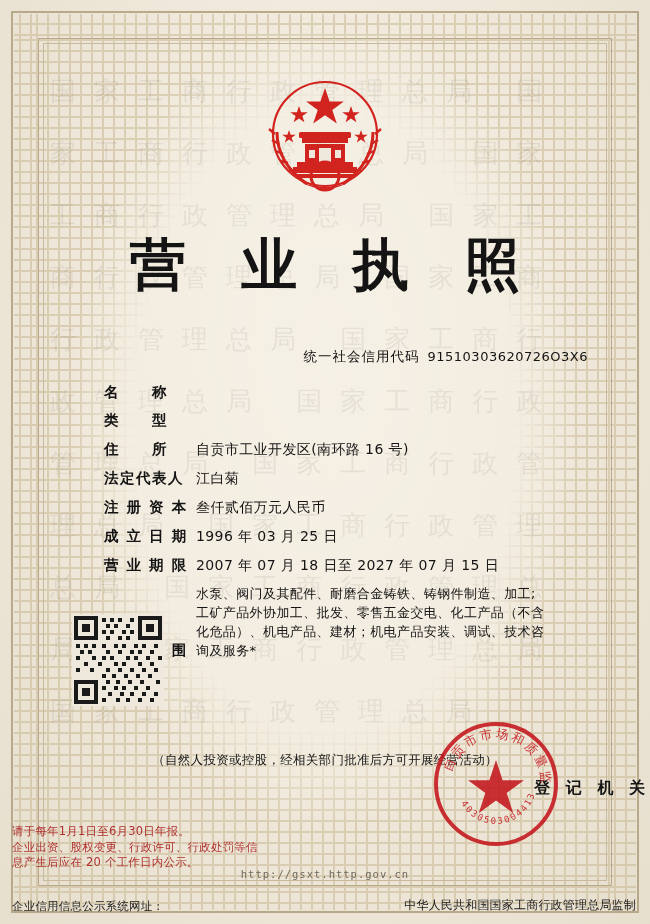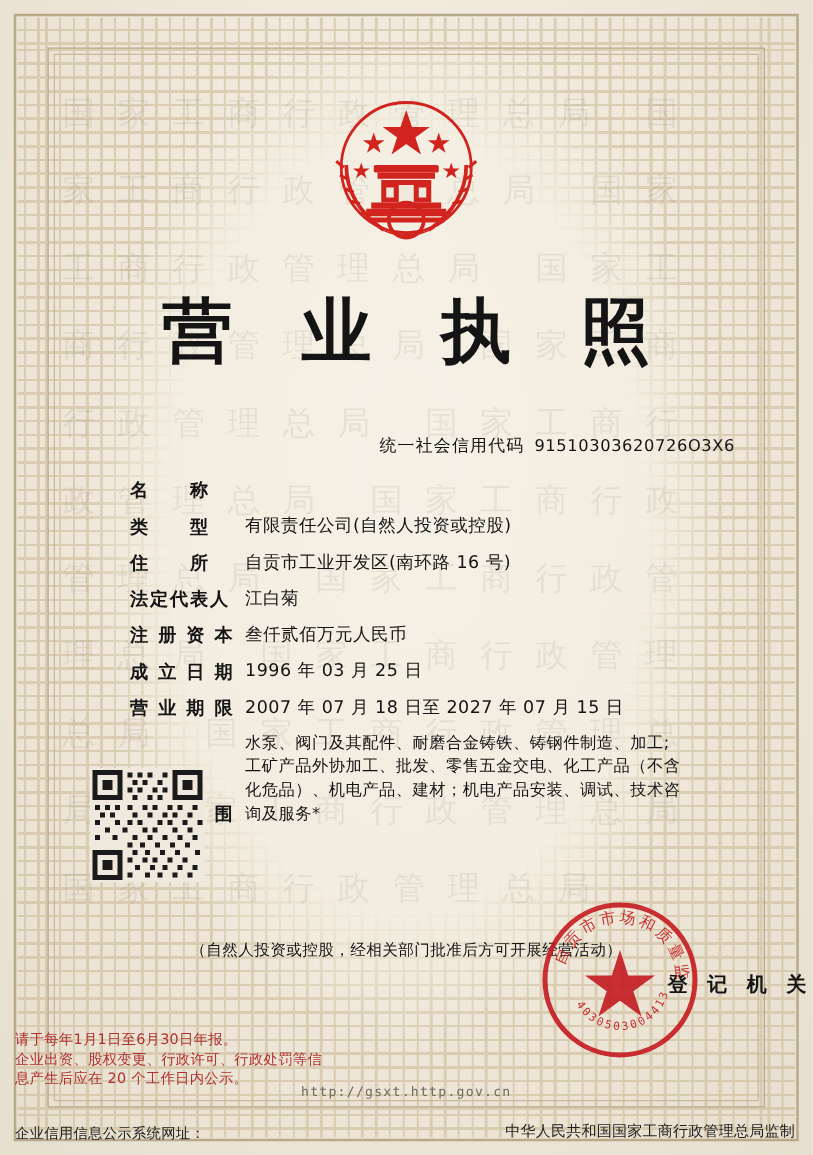--- a/index.html
+++ b/index.html
@@ -296,21 +296,20 @@
   </div>
 
   <div class="fields">
 
     <div class="row">
       <div class="row-label wide">名　　称</div>
     </div>
 
     <div class="row">
       <div class="row-label wide">类　　型</div>
-      <div class="row-value">有限责任公司(自然人投资或控股)</div>
     </div>
 
     <div class="row">
       <div class="row-label wide">住　　所</div>
       <div class="row-value">自贡市工业开发区(南环路 16 号)</div>
     </div>
 
     <div class="row">
       <div class="row-label wide">法定代表人</div>
       <div class="row-value">江白菊</div>

